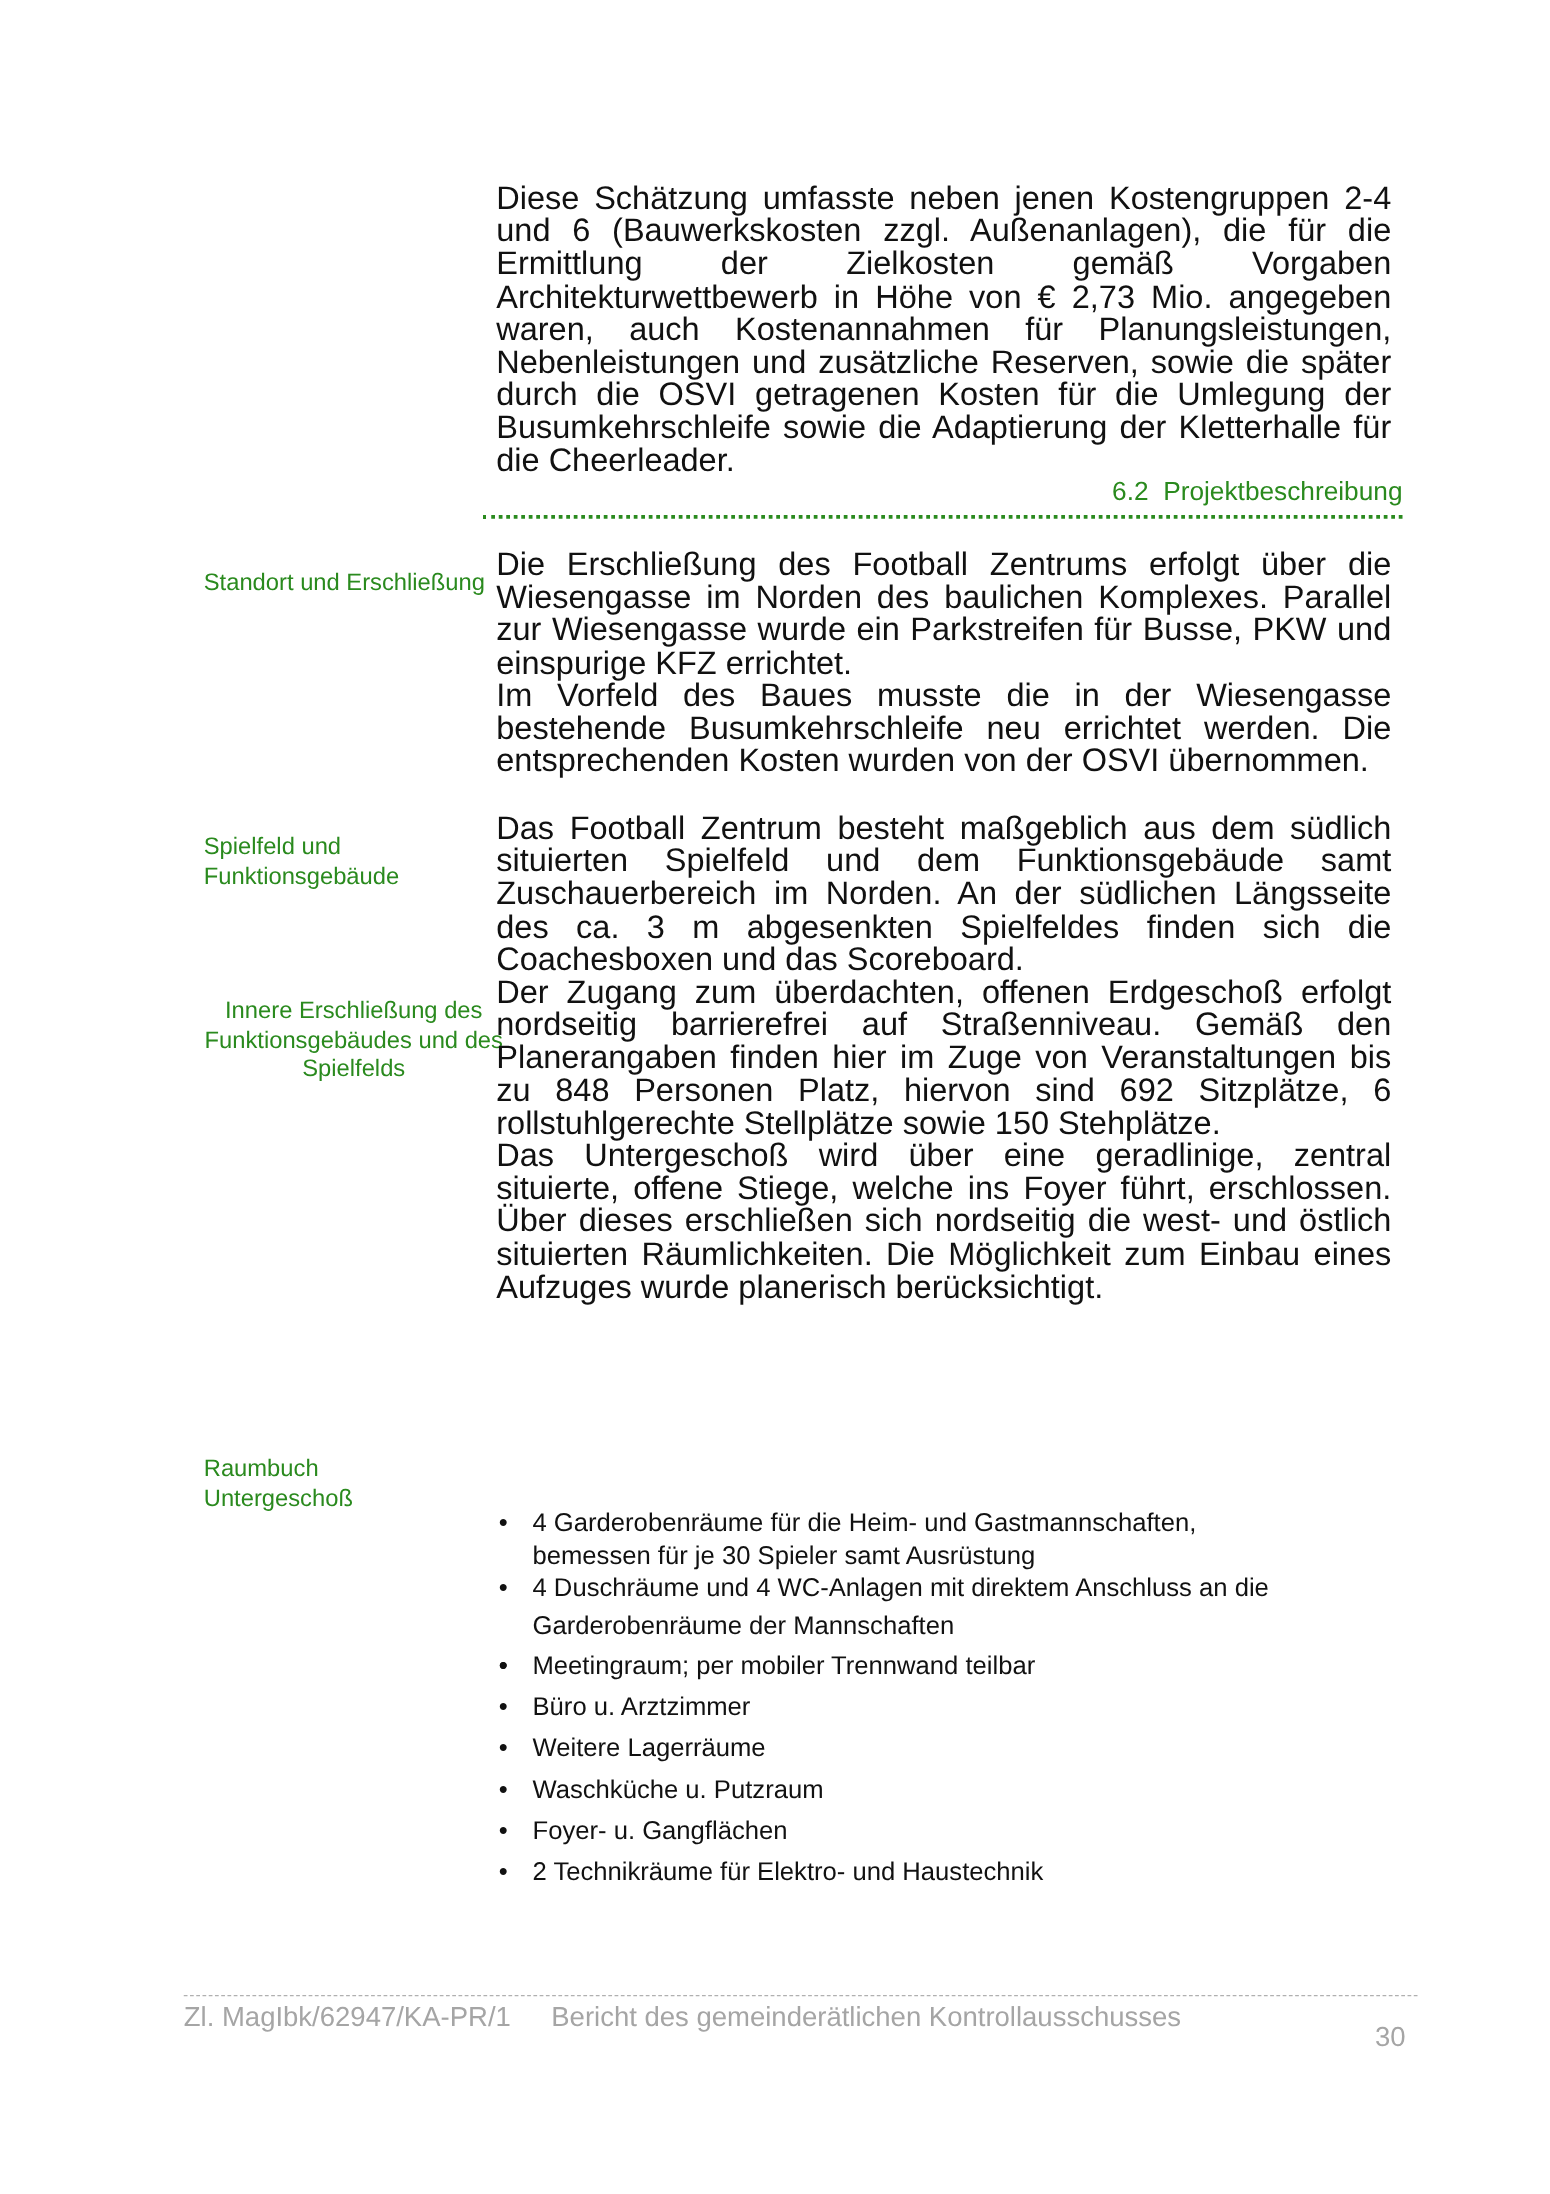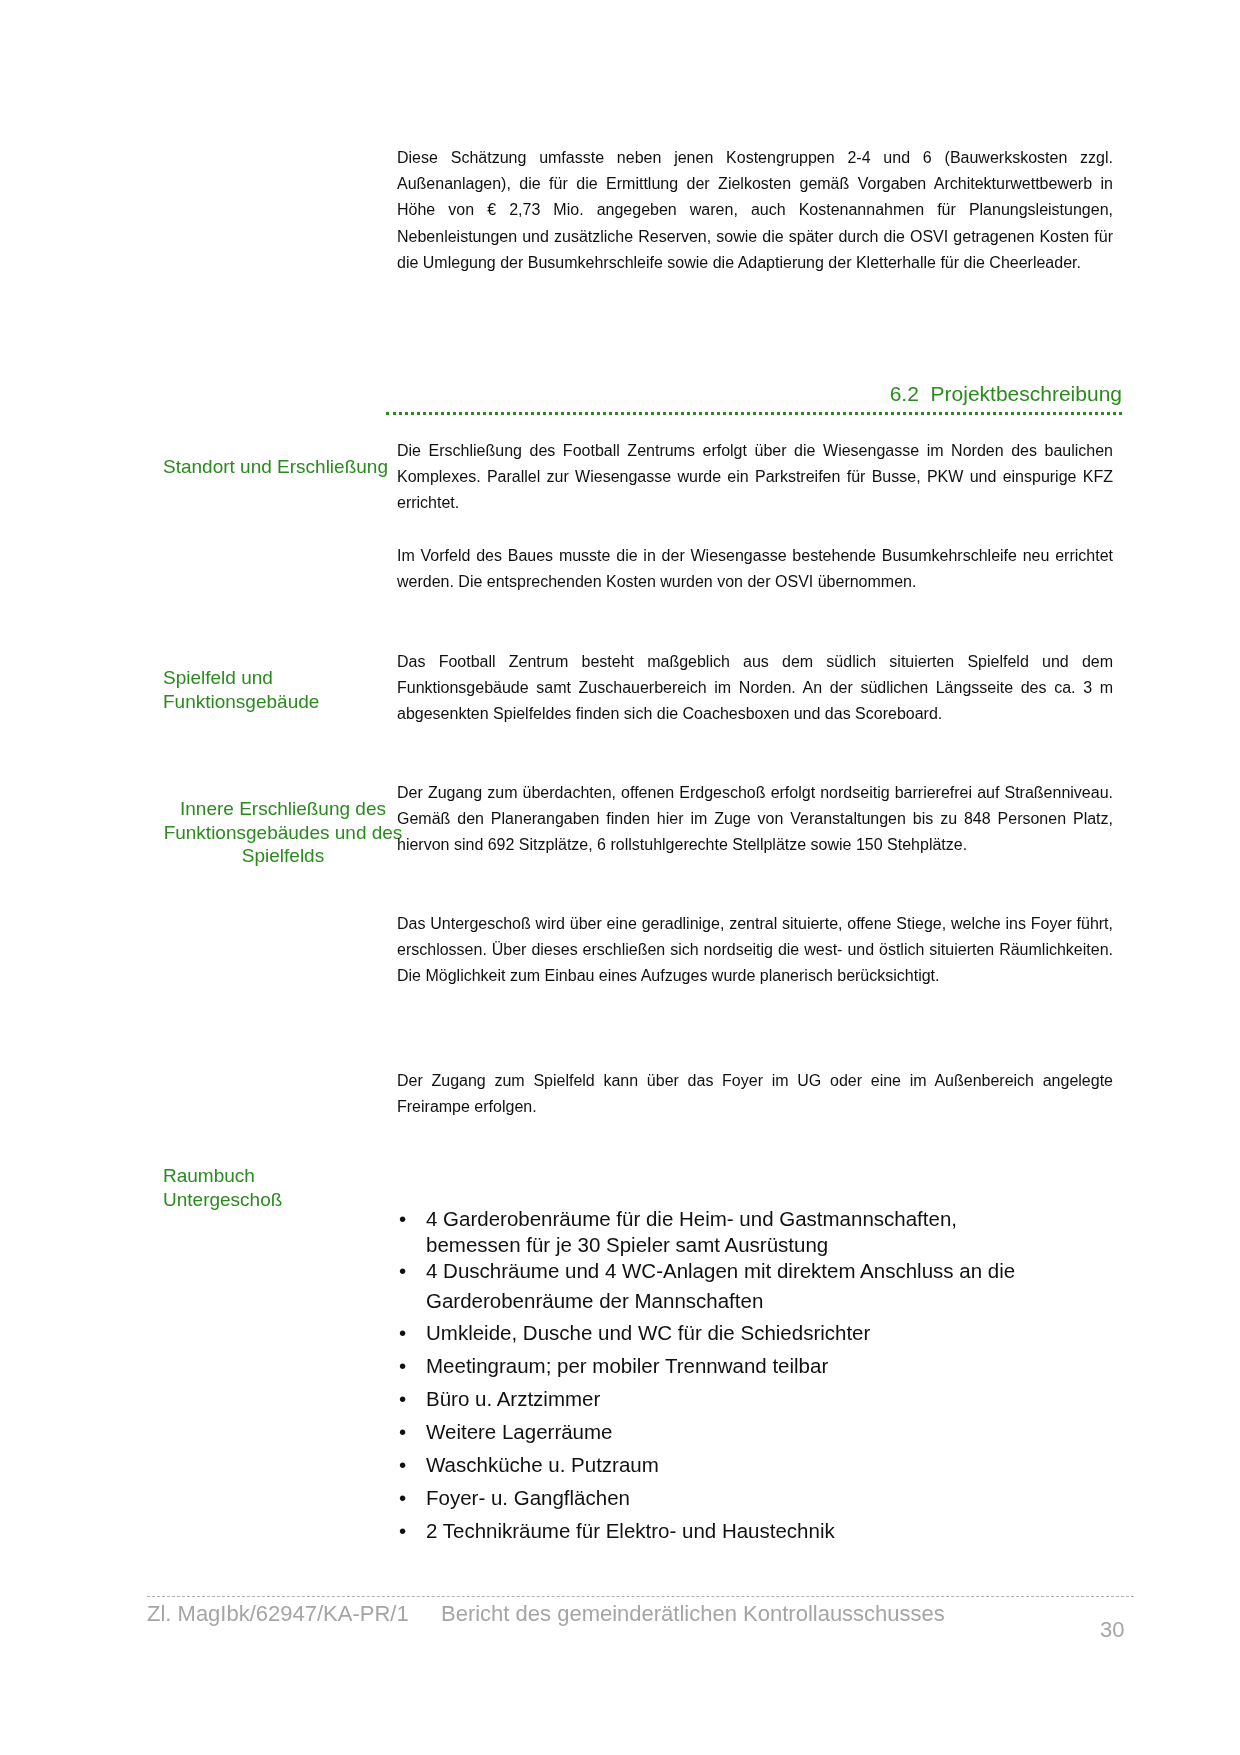--- a/index.html
+++ b/index.html
@@ -1,20 +1,20 @@
 <!DOCTYPE html>
 <html><head>
 <meta charset="utf-8">
 <style>
   html, body { margin: 0; padding: 0; background: #ffffff; }
   body { width: 1240px; height: 1755px; position: relative; overflow: hidden;
          font-family: "Liberation Sans", sans-serif; color: #111111; }
   .page { position: absolute; left: 0; top: 0; width: 1240px; height: 1755px; }
 
-  .body-text { position: absolute; left: 397px; width: 716px; font-size: 16px; line-height: 26.2px;
+  .body-text { position: absolute; left: 397px; width: 716px; font-size: 26px; line-height: 26.2px;
                text-align: justify; margin: 0; }
   .side-label { position: absolute; left: 147px; width: 240px; font-size: 19px; line-height: 23.5px;
                 color: #2a8a1e; margin: 16px; }
 
   .section-heading { position: absolute; left: 386px; width: 736px; top: 382px; height: 30px;
                      text-align: right; font-size: 21px; color: #2a8a1e; }
   .section-rule { position: absolute; left: 386px; width: 736px; top: 412px; height: 0;
                   border-top: 3px dotted #2a8a1e; }
 
   ul.bullets { position: absolute; left: 397px; width: 716px; margin: 0; padding: 0; list-style: none;
@@ -41,28 +41,27 @@
   <p class="side-label" style="top:439px;">Standort und Erschließung</p>
   <p class="body-text" style="top:438px;">Die Erschließung des Football Zentrums erfolgt über die Wiesengasse im Norden des baulichen Komplexes. Parallel zur Wiesengasse wurde ein Parkstreifen für Busse, PKW und einspurige KFZ errichtet.</p>
   <p class="body-text" style="top:543px;">Im Vorfeld des Baues musste die in der Wiesengasse bestehende Busumkehrschleife neu errichtet werden. Die entsprechenden Kosten wurden von der OSVI übernommen.</p>
 
   <p class="side-label" style="top:650px;width:200px;">Spielfeld und Funktionsgebäude</p>
   <p class="body-text" style="top:649px;">Das Football Zentrum besteht maßgeblich aus dem südlich situierten Spielfeld und dem Funktionsgebäude samt Zuschauerbereich im Nor­den. An der südlichen Längsseite des ca. 3 m abgesenkten Spielfeldes finden sich die Coachesboxen und das Scoreboard.</p>
 
   <p class="side-label" style="top:781px;width:240px;text-align:center;">Innere Erschließung des Funktionsgebäudes und des Spielfelds</p>
   <p class="body-text" style="top:780px;">Der Zugang zum überdachten, offenen Erdgeschoß erfolgt nordseitig barrierefrei auf Straßenniveau. Gemäß den Planerangaben finden hier im Zuge von Veranstaltungen bis zu 848 Personen Platz, hiervon sind 692 Sitzplätze, 6 rollstuhlgerechte Stellplätze sowie 150 Stehplätze.</p>
   <p class="body-text" style="top:911px;">Das Untergeschoß wird über eine geradlinige, zentral situierte, offene Stiege, welche ins Foyer führt, erschlossen. Über dieses erschließen sich nordseitig die west- und östlich situierten Räumlichkeiten. Die Möglichkeit zum Einbau eines Aufzuges wurde planerisch berück­sichtigt.</p>
-  <p class="body-text" style="top:1068px;">Der Zugang zum Spielfeld kann über das Foyer im UG oder eine im Außenbereich angelegte Freirampe erfolgen.</p>
 
   <p class="side-label" style="top:1148px;width:160px;">Raumbuch Untergeschoß</p>
 
   <ul class="bullets" style="top:1206px;">
     <li style="line-height:26px;width:620px;"><span class="dot">•</span><span>4 Garderobenräume für die Heim- und Gastmannschaften, bemessen für je 30 Spieler samt Ausrüstung</span></li>
     <li style="line-height:30px;margin-top:-2px;width:680px;"><span class="dot">•</span><span>4 Duschräume und 4 WC-Anlagen mit direktem Anschluss an die Garderobenräume der Mannschaften</span></li>
-    <li style="line-height:33px;"><span class="dot">•</span><span>Umkleide, Dusche und WC für die Schiedsrichter</span></li>
+    <li style="line-height:33px;"><span class="dot">•</span></li>
     <li style="line-height:33px;"><span class="dot">•</span><span>Meetingraum; per mobiler Trennwand teilbar</span></li>
     <li style="line-height:33px;"><span class="dot">•</span><span>Büro u. Arztzimmer</span></li>
     <li style="line-height:33px;"><span class="dot">•</span><span>Weitere Lagerräume</span></li>
     <li style="line-height:33px;"><span class="dot">•</span><span>Waschküche u. Putzraum</span></li>
     <li style="line-height:33px;"><span class="dot">•</span><span>Foyer- u. Gangflächen</span></li>
     <li style="line-height:33px;"><span class="dot">•</span><span>2 Technikräume für Elektro- und Haustechnik</span></li>
   </ul>
 
   <div class="footer-rule"></div>
   <div class="footer" style="left:147px;">Zl. MagIbk/62947/KA-PR/1</div>

